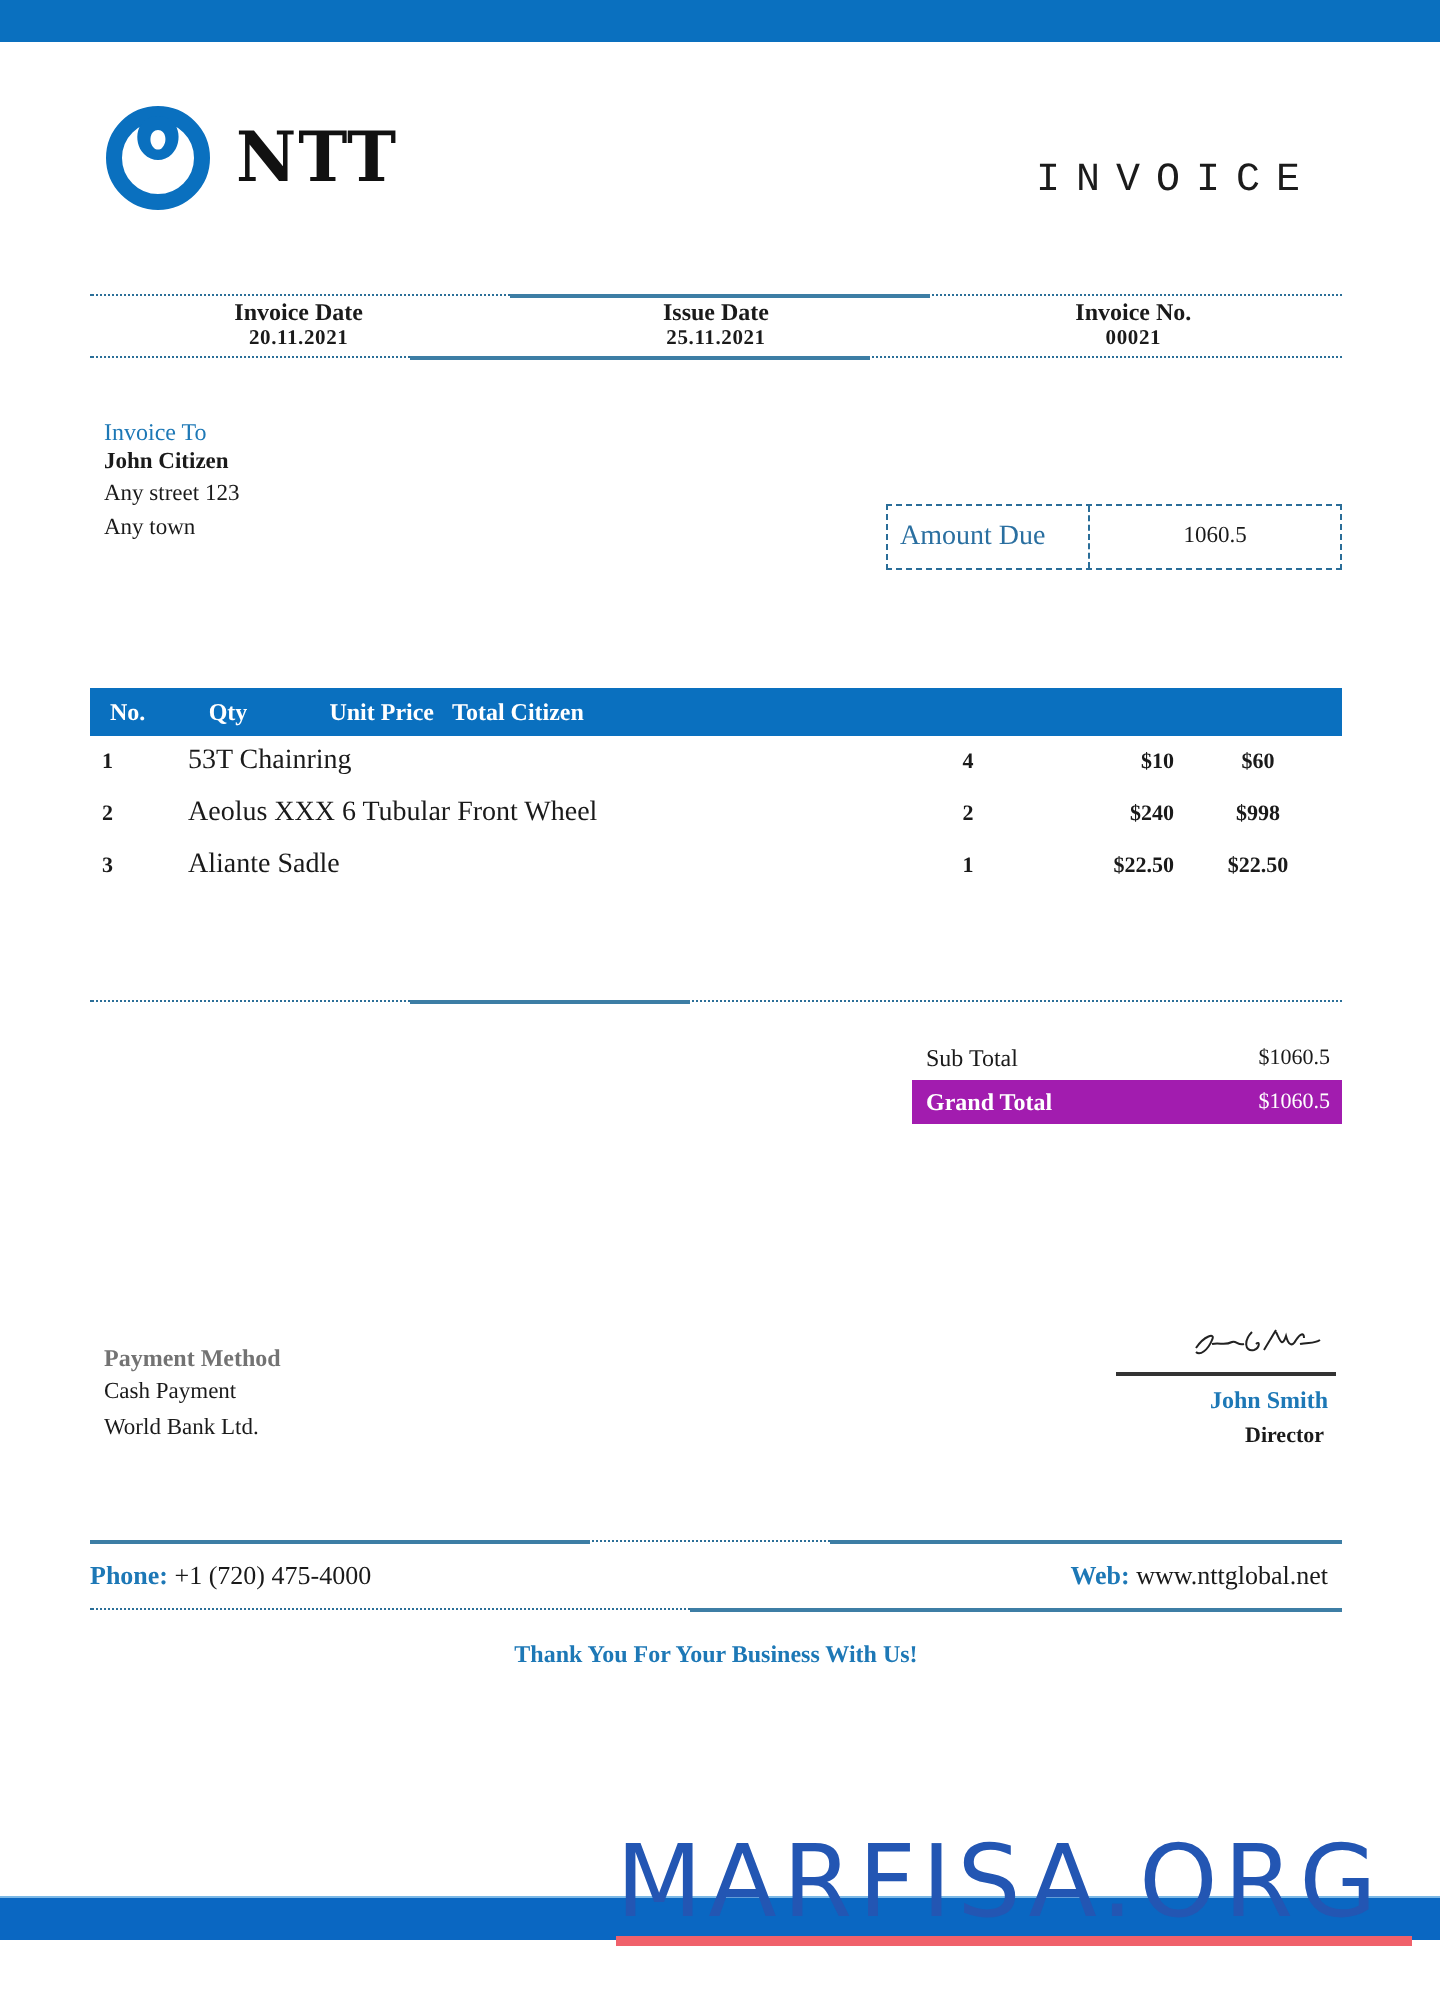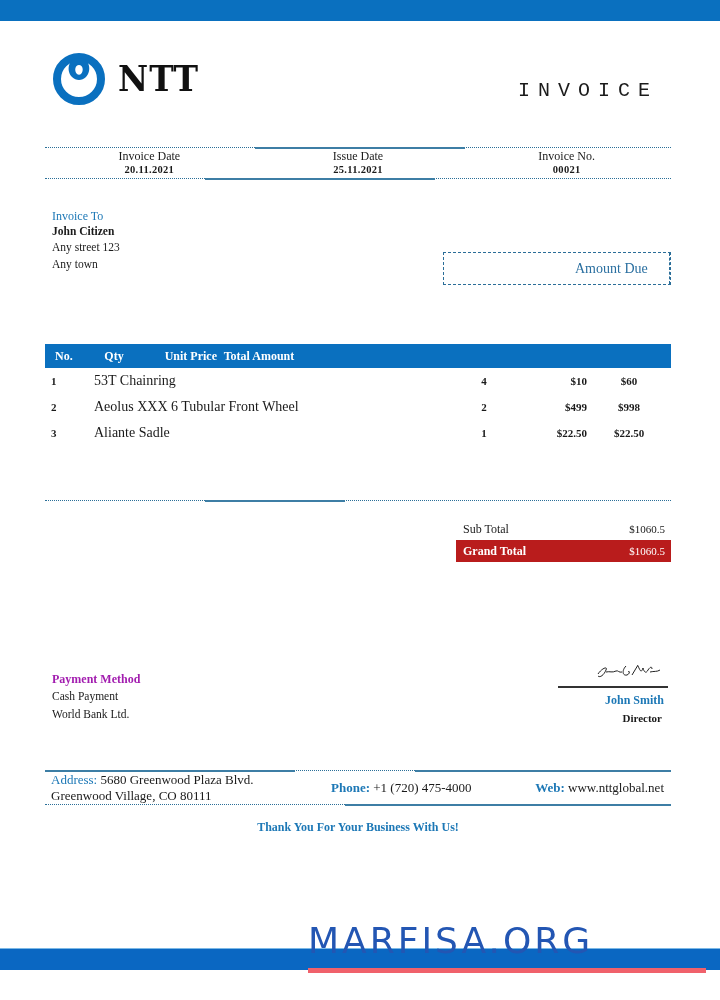--- a/index.html
+++ b/index.html
@@ -13,29 +13,29 @@
     .logo-mark { width: 54px; height: 54px; }
     .logo-text { font-family: "DejaVu Serif", serif; font-weight: bold; font-size: 33px; letter-spacing: 1px; color: #111; margin-left: 12px; line-height: 1; transform: scaleY(1.05); }
 
     .doc-title { position: absolute; right: 62px; top: 79px; font-size: 20px; letter-spacing: 8px; color: #1b1b1b; font-family: Liberation Mono, monospace; }
 
     .meta-strip { position: absolute; left: 45px; top: 147px; width: 626px; height: 31px; }
     .dash-line { position: absolute; left: 0; width: 100%; height: 0; border-top: 1px dotted #2b6f98; }
     .dash-line .solid { position: absolute; top: -1px; height: 2px; background: #3d7ea5; }
     .meta-cols { position: absolute; top: 2px; left: 0; width: 100%; display: flex; }
     .meta-col { flex: 1; text-align: center; }
-    .meta-label { font-size: 12px; font-weight: normal; line-height: 14px; }
+    .meta-label { font-size: 12px; font-weight: bold; line-height: 14px; }
     .meta-value { font-size: 10.5px; font-weight: bold; line-height: 13px; letter-spacing: 0.3px; }
 
     .bill-to { position: absolute; left: 52px; top: 209px; }
     .bill-to .label { color: #1d78b6; font-size: 12px; line-height: 14px; }
     .bill-to .name { font-size: 11.5px; font-weight: bold; line-height: 16px; }
     .bill-to .line { font-size: 11.5px; line-height: 17px; }
 
-    .amount-due { position: absolute; left: 443px; top: 252px; width: 228px; height: 33px; border: 1px dashed #2a6d98; display: flex; justify-content: flex-end; }
+    .amount-due { position: absolute; left: 443px; top: 252px; width: 228px; height: 33px; border: 1px dashed #2a6d98; display: flex; }
     .amount-due .label { width: 101px; border-right: 1px dashed #2a6d98; color: #2a6fa0; font-size: 14px; line-height: 31px; padding-left: 6px; }
     .amount-due .value { flex: 1; text-align: center; font-size: 11.5px; line-height: 31px; }
 
     .items { position: absolute; left: 45px; top: 344px; width: 626px; }
     .items-head { height: 24px; background: #0a70bf; color: #ffffff; display: flex; font-size: 12px; font-weight: bold; line-height: 24px; }
     .col-no { width: 49px; padding-left: 10px; }
     .col-desc { width: 370px; }
     .col-qty { width: 40px; text-align: center; }
     .col-unit { width: 83px; text-align: right; }
     .col-total { width: 84px; text-align: center; }
@@ -44,25 +44,25 @@
     .item-row .col-no { padding-left: 6px; font-size: 11px; font-weight: bold; }
     .item-row .col-desc { font-family: "Liberation Serif", serif; font-size: 14px; }
     .item-row .col-qty, .item-row .col-unit, .item-row .col-total { font-size: 11px; font-weight: bold; }
 
     .sep-line { position: absolute; left: 45px; top: 500px; width: 626px; height: 0; border-top: 1px dotted #2b6f98; }
     .sep-line .solid { position: absolute; top: -1px; left: 160px; width: 140px; height: 2px; background: #3d7ea5; }
 
     .totals { position: absolute; left: 456px; top: 518px; width: 215px; }
     .tot-row { display: flex; justify-content: space-between; height: 22px; line-height: 22px; padding: 0 6px 0 7px; font-size: 12px; }
     .tot-row .amt { font-size: 11px; margin-left: 24px; }
-    .tot-row.grand { background: #b91c1c; color: #ffffff; font-weight: bold; }
+    .tot-row.grand { background: #a21caf; color: #ffffff; font-weight: bold; }
     .tot-row.grand .amt { font-weight: normal; }
 
     .payment { position: absolute; left: 52px; top: 672px; }
-    .payment .label { color: #a21caf; font-weight: bold; font-size: 12px; line-height: 15px; }
+    .payment .label { color: #737373; font-weight: bold; font-size: 12px; line-height: 15px; }
     .payment .line { font-size: 11.5px; line-height: 18px; }
 
     .signature { position: absolute; left: 558px; top: 660px; width: 110px; text-align: right; }
     .sig-scribble { height: 26px; position: relative; }
     .sig-scribble svg { position: absolute; right: 4px; top: 0; }
     .sig-rule { height: 2px; background: #333; margin: 0 0 3px 0; }
     .sig-name { color: #1d78b6; font-weight: bold; font-size: 12px; line-height: 18px; padding-right: 4px; }
     .sig-title { font-weight: bold; font-size: 11px; line-height: 18px; padding-right: 6px; text-align: right; }
 
     .contact { position: absolute; left: 45px; top: 770px; width: 626px; height: 35px; }
@@ -70,21 +70,21 @@
     .contact .dash-line.bottom { top: 34px; }
     .contact-body { position: absolute; left: 0; top: 2px; width: 100%; height: 31px; display: flex; align-items: center; }
     .addr { width: 286px; padding-left: 6px; font-size: 13px; line-height: 16px; }
     .key { color: #1d78b6; font-weight: bold; }
     .phone { width: 180px; font-size: 13px; text-align: left; }
     .web { flex: 1; font-size: 13px; text-align: right; padding-right: 7px; }
 
     .thanks { position: absolute; left: 0; top: 820px; width: 716px; text-align: center; color: #1d78b6; font-weight: bold; font-size: 12px; }
 
     .watermark { position: absolute; left: 308px; top: 911px; width: 400px; height: 64px; }
-    .watermark .text { position: absolute; left: 0; top: 0; font-family: "DejaVu Sans", sans-serif; font-size: 36px; letter-spacing: 3px; color: #2356b3; line-height: 60px; white-space: nowrap; }
+    .watermark .text { position: absolute; left: 0; top: 0; font-family: "DejaVu Sans", sans-serif; font-size: 50px; letter-spacing: 3px; color: #2356b3; line-height: 60px; white-space: nowrap; }
     .watermark .underline { position: absolute; left: 0; top: 57px; width: 398px; height: 5px; background: #f0616b; }
   </style>
 </head>
 <body>
 
 <div class="top-bar"></div>
 
 <div class="logo">
   <svg class="logo-mark" viewBox="0 0 54 54">
     <circle cx="27" cy="28" r="22" fill="none" stroke="#0a70bf" stroke-width="8"></circle>
@@ -120,41 +120,42 @@
 
 <div class="bill-to">
   <div class="label">Invoice To</div>
   <div class="name">John Citizen</div>
   <div class="line">Any street 123</div>
   <div class="line">Any town</div>
 </div>
 
 <div class="amount-due">
   <div class="label">Amount Due</div>
+  <div class="value">1060.5</div>
 </div>
 
 <div class="items">
   <div class="items-head">
     <div class="col-no">No.</div>
     <div class="col-qty">Qty</div>
     <div class="col-unit">Unit Price</div>
-    <div class="col-total">Total Amount</div>
+    <div class="col-total">Total Citizen</div>
   </div>
   <div class="item-row">
     <div class="col-no">1</div>
     <div class="col-desc">53T Chainring</div>
     <div class="col-qty">4</div>
     <div class="col-unit">$10</div>
     <div class="col-total">$60</div>
   </div>
   <div class="item-row">
     <div class="col-no">2</div>
     <div class="col-desc">Aeolus XXX 6 Tubular Front Wheel</div>
     <div class="col-qty">2</div>
-    <div class="col-unit">$499</div>
+    <div class="col-unit">$240</div>
     <div class="col-total">$998</div>
   </div>
   <div class="item-row">
     <div class="col-no">3</div>
     <div class="col-desc">Aliante Sadle</div>
     <div class="col-qty">1</div>
     <div class="col-unit">$22.50</div>
     <div class="col-total">$22.50</div>
   </div>
 </div>
@@ -190,25 +191,20 @@
   <div class="sig-name">John Smith</div>
   <div class="sig-title">Director</div>
 </div>
 
 <div class="contact">
   <div class="dash-line top">
     <div class="solid" style="left:0;width:250px"></div>
     <div class="solid" style="left:370px;width:256px"></div>
   </div>
   <div class="contact-body">
-    <div class="addr">
-      <span class="key" style="font-weight:normal">Address:</span>
-      <span>5680 Greenwood Plaza Blvd.</span><br>
-      <span>Greenwood Village, CO 80111</span>
-    </div>
     <div class="phone">
       <span class="key">Phone:</span>
       <span>+1 (720) 475-4000</span>
     </div>
     <div class="web">
       <span class="key">Web:</span>
       <span>www.nttglobal.net</span>
     </div>
   </div>
   <div class="dash-line bottom">

